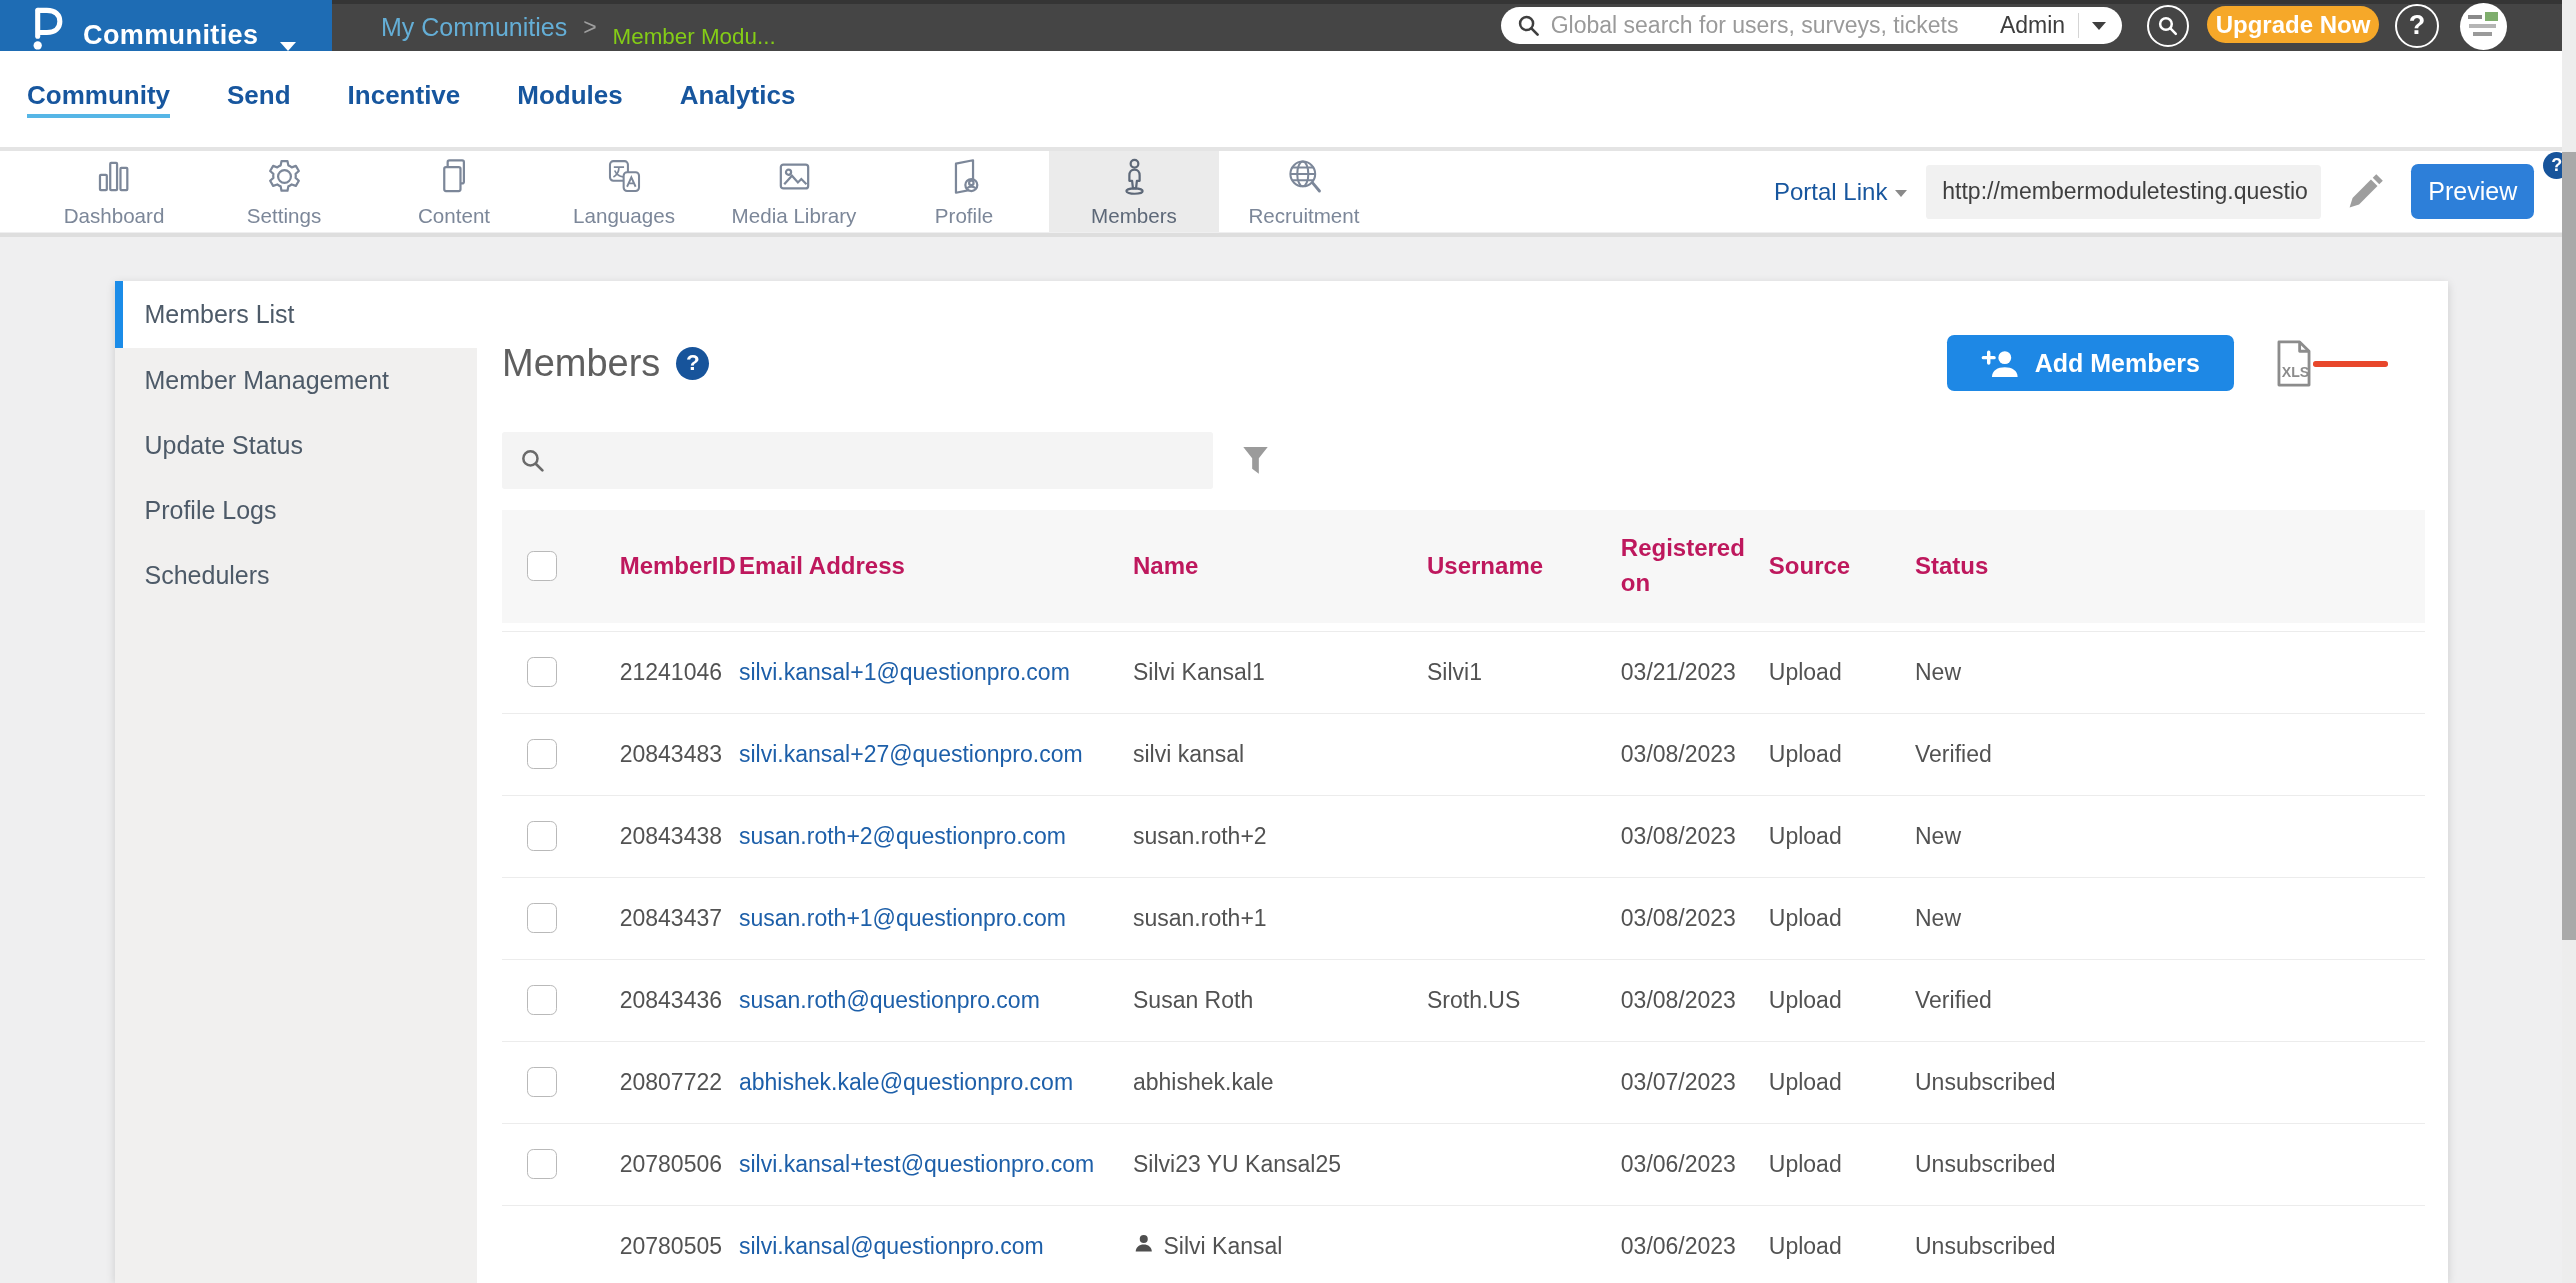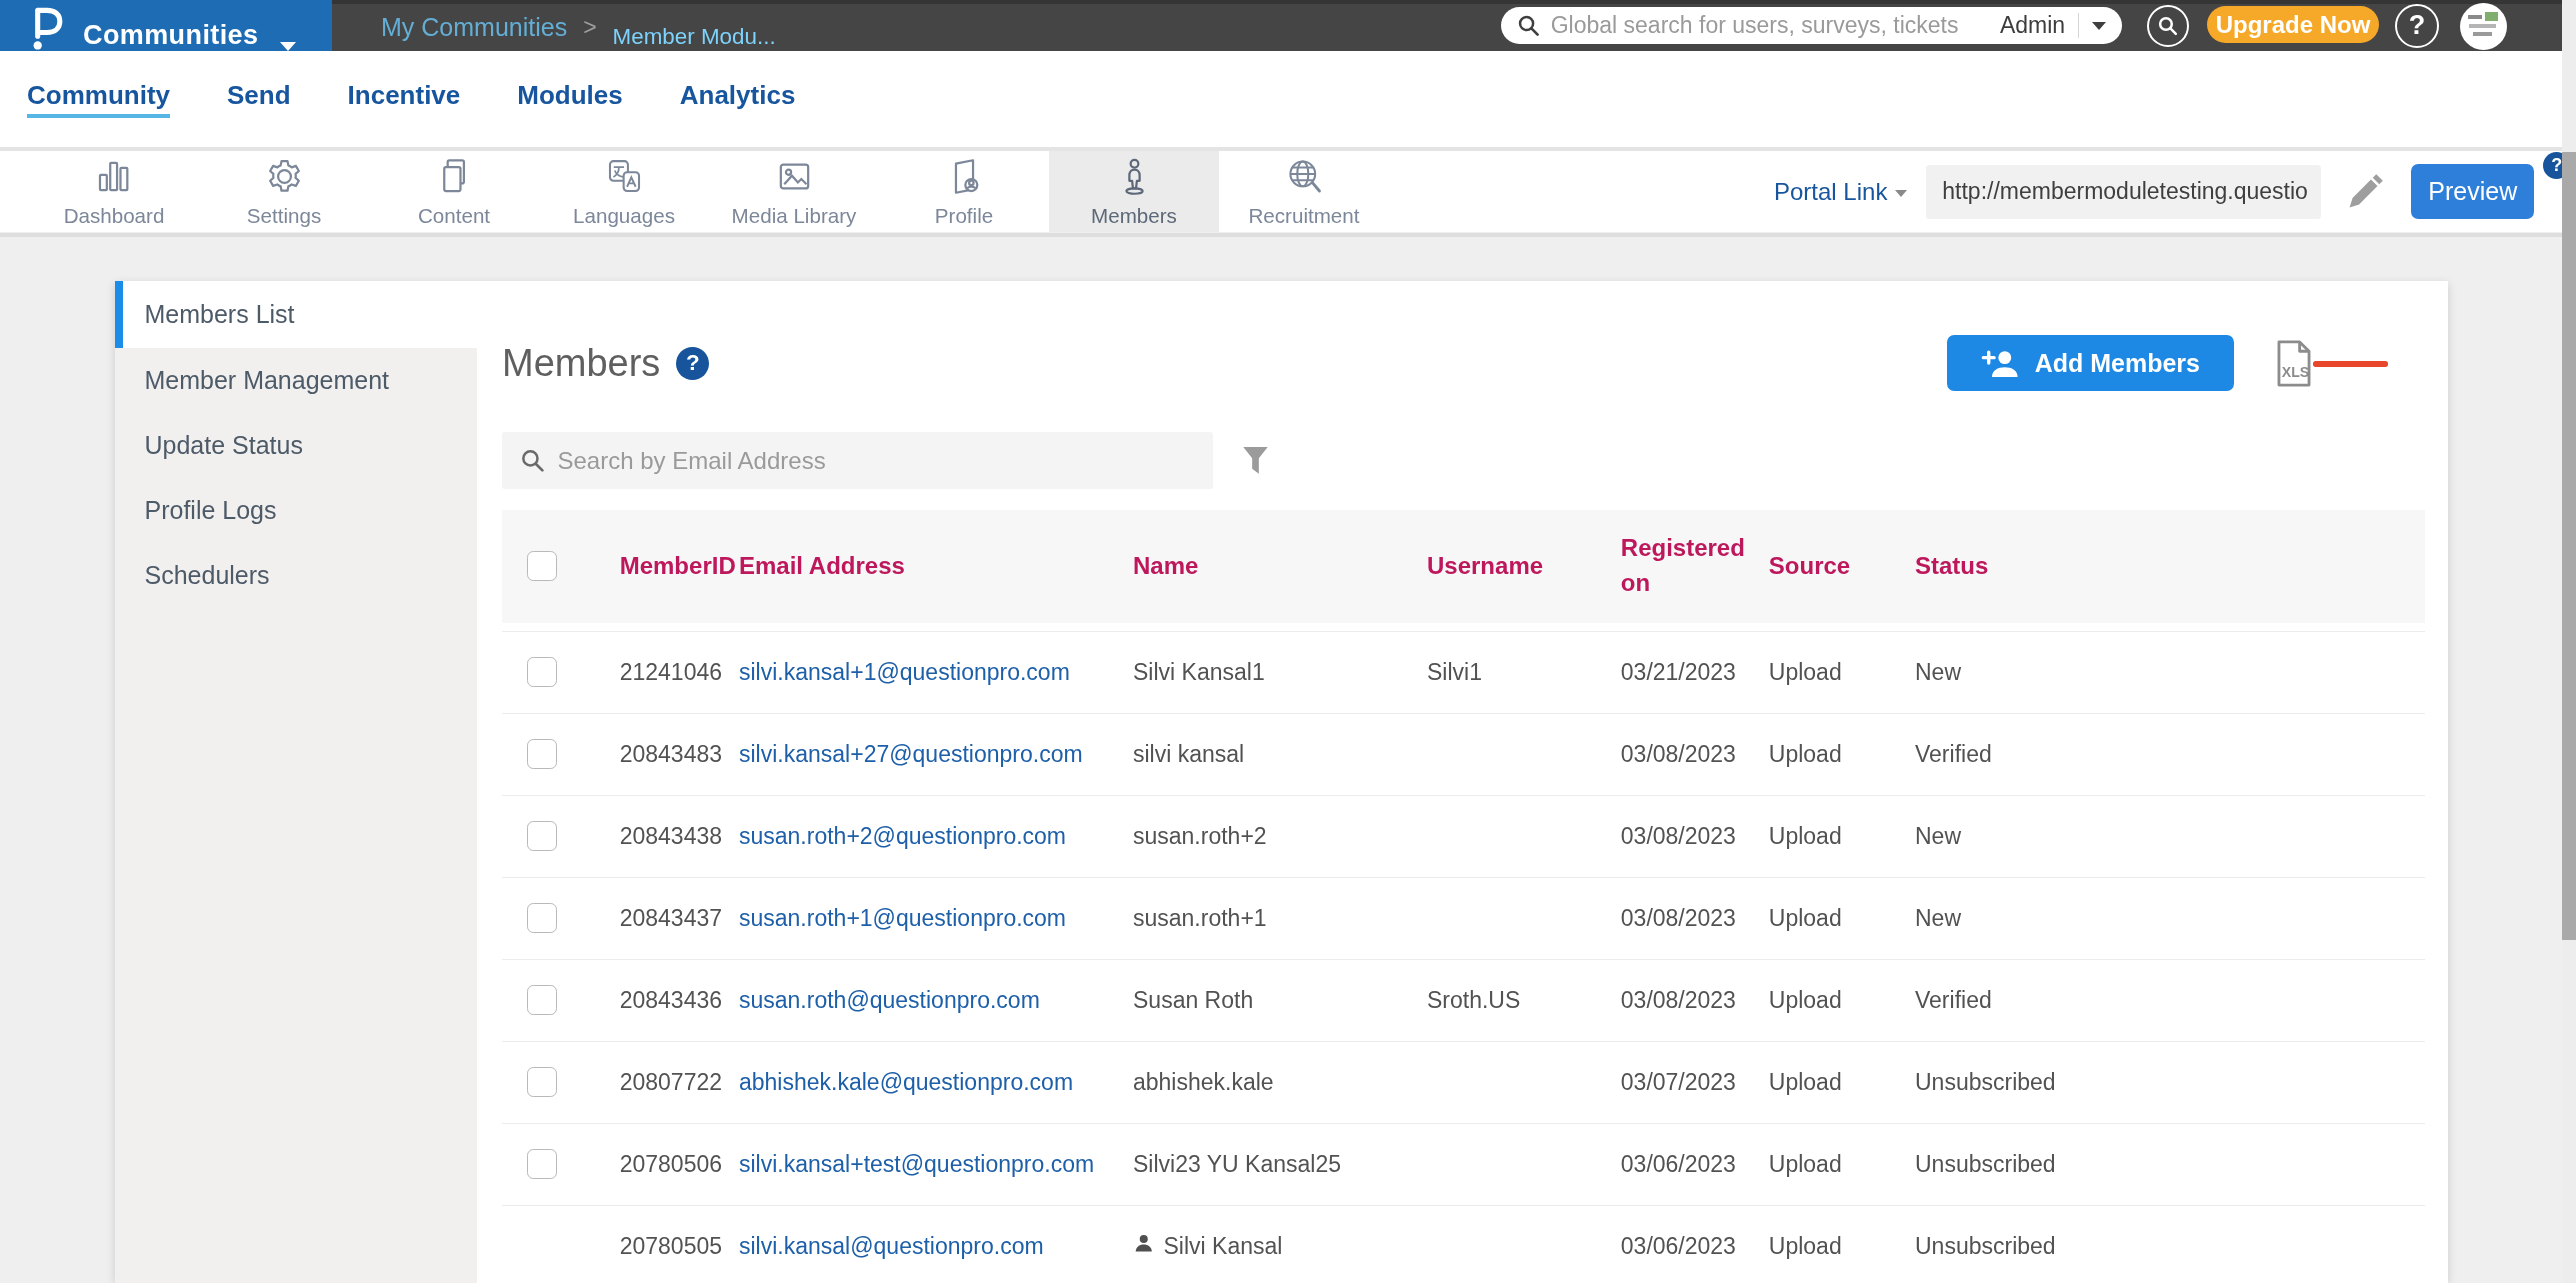--- a/index.html
+++ b/index.html
@@ -9,21 +9,21 @@
   
   .topbar { position:absolute; left:0; top:0; width:2576px; height:51px; background:#454545; z-index:10; }
   .topbar::before { content:""; position:absolute; left:0; top:0; right:0; height:3.6px; background:#353535; }
   .brand { position:absolute; left:0; top:0; width:332px; height:51px; background:#1e6cb4;
            display:flex; align-items:flex-end; padding-left:27px; gap:18px; }
   .brand-label { color:#fff; font-size:27px; font-weight:700; letter-spacing:0.4px; }
   .caret-down { width:0; height:0; border-left:8px solid transparent; border-right:8px solid transparent; border-top:9px solid #fff; margin-left:3.6px; }
   .breadcrumb { position:absolute; left:381px; top:3.6px; height:47px; display:flex; align-items:center; gap:16px; }
   .bc-parent { color:#64aed6; font-size:25px; }
   .bc-sep { color:#9e9e9e; font-size:23px; }
-  .bc-current { color:#7dd3fc; font-size:22.4px;margin-top:20px; }
+  .bc-current { color:#84cc16; font-size:22.4px;margin-top:20px; }
 
   .gsearch { position:absolute; left:1501px; top:7.2px; width:621px; height:37px; background:#fff; border-radius:19px;
              display:flex; align-items:center; padding:0 14.3px 0 16px; }
   .gsearch .mag { color:#3f3f3f; flex:none; }
   .gsearch input { border:none; outline:none; background:transparent; flex:1; font-size:23px; color:#333; margin-left:10.7px; font-family:inherit; min-width:0; }
   .gsearch input::placeholder { color:#9a9a9a; }
   .gscope { color:#3d3d3d; font-size:23px; margin-right:12.5px; }
   .gdiv { width:1.8px; height:25px; background:#d5d5d5; margin-right:12.5px; }
   .gcaret { width:0; height:0; border-left:7.2px solid transparent; border-right:7.2px solid transparent; border-top:8px solid #3f3f3f; margin-right:1.8px; }
 
@@ -324,21 +324,20 @@
         </span>
       </span>
     </div>
 
     <div class="search-row">
       <div class="search-box">
         <svg class="mag" width="25" height="25" viewBox="0 0 24 24">
             <circle cx="10" cy="10" r="6.8" fill="none" stroke="currentColor" stroke-width="2.4"></circle>
             <path d="M15.3 15.3L21.5 21.5" stroke="currentColor" stroke-width="2.6" stroke-linecap="round"></path>
           </svg>
-        <input placeholder="Search by Email Address" style="">
       </div>
       <span class="funnel">
         <svg width="27" height="30" viewBox="0 0 24 27">
             <path d="M1 1h22l-8 10v14l-6-4.5V11z" fill="#9b9b9b"></path>
           </svg>
       </span>
     </div>
 
     <div class="thead grid-cols">
       <div class="td-check">

